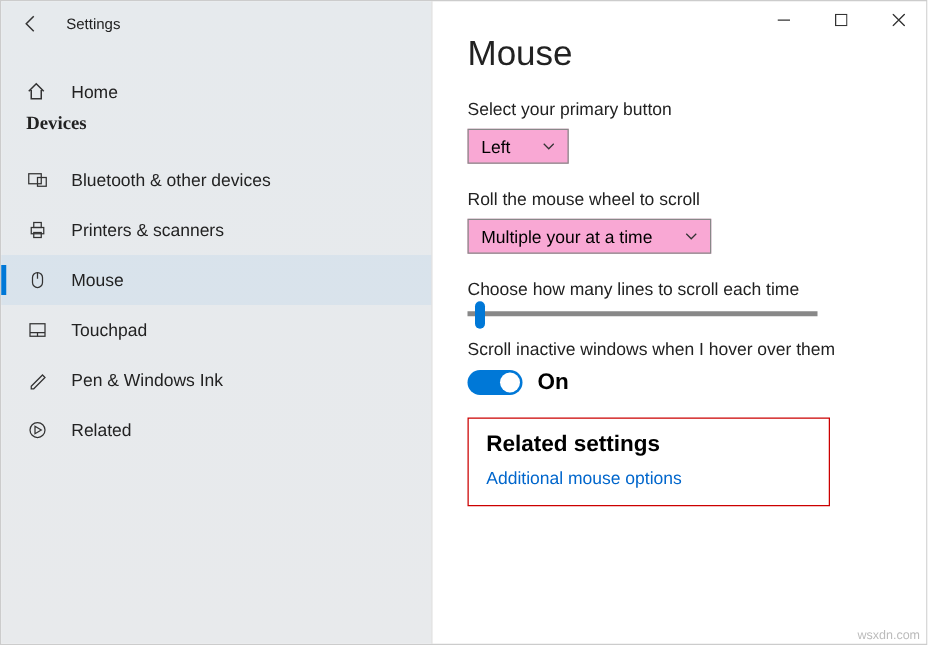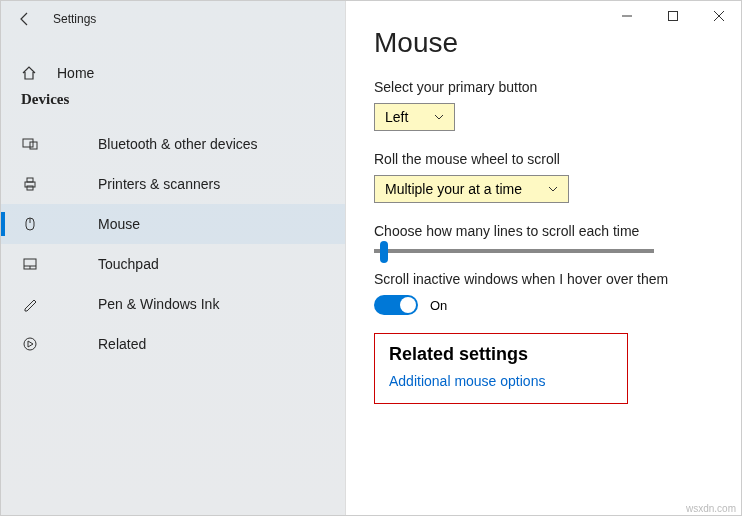--- a/index.html
+++ b/index.html
@@ -13,37 +13,37 @@
 .win-btn { width: 46px; height: 32px; display: flex; align-items: center; justify-content: center; cursor: pointer; }
 .home-row { display: flex; align-items: center; padding: 10px 20px; margin-top: 18px; cursor: pointer; }
 .home-row .icon { width: 18px; margin-right: 18px; }
 .home-row span { font-size: 14px; color: #222; }
 .search-wrap { margin: 12px 18px 18px 18px; }
 .search { width: 100%; height: 34px; border: 1px solid #888; background: transparent; padding: 0 36px 0 10px; font-size: 14px; color: #555; position: relative; }
 .search-box { position: relative; }
 .search-icon { position: absolute; right: 10px; top: 8px; color: #555; }
 .section-hdr { font-size: 15px; font-weight: 600; padding: 0 20px 16px 20px; color: #222; font-family: Liberation Serif, serif; }
 .nav { list-style: none; }
-.nav li { display: flex; align-items: center; padding: 12px 20px; font-size: 14px; color: #222; cursor: pointer; position: relative; gap: 41px; }
+.nav li { display: flex; align-items: center; padding: 12px 20px; font-size: 14px; color: #222; cursor: pointer; position: relative; }
 .nav li .icon { width: 18px; margin-right: 18px; display: flex; justify-content: center; }
 .nav li.active { background: rgba(0,120,215,0.06); }
 .nav li.active::before { content: ""; position: absolute; left: 0; top: 8px; bottom: 8px; width: 4px; background: #0078d7; }
 .content { flex: 1; padding: 26px 28px; overflow: hidden; }
 .page-title { font-size: 28px; font-weight: 400; margin-bottom: 20px; color: #222; }
 .lbl { font-size: 14px; margin-bottom: 8px; color: #222; }
-.select { border: 1px solid #888; padding: 5px 10px; font-size: 14px; display: inline-flex; align-items: center; gap: 26px; cursor: pointer; margin-bottom: 20px; background: #fef9c3; }
+.select { border: 1px solid #888; padding: 5px 10px; font-size: 14px; display: inline-flex; align-items: center; gap: 26px; cursor: pointer; margin-bottom: 20px; background: #f9a8d4; }
 .chev { width: 10px; height: 10px; }
 .slider-wrap { margin-bottom: 18px; }
 .slider { width: 280px; height: 4px; background: #888; position: relative; margin-top: 10px; }
 .slider .thumb { position: absolute; left: 6px; top: -8px; width: 8px; height: 22px; background: #0078d7; border-radius: 4px; cursor: pointer; }
 .toggle-row { display: flex; align-items: center; gap: 12px; margin-top: 6px; margin-bottom: 18px; }
 .toggle { width: 44px; height: 20px; background: #0078d7; border-radius: 10px; position: relative; cursor: pointer; }
 .toggle .knob { position: absolute; right: 2px; top: 2px; width: 16px; height: 16px; background: #fff; border-radius: 50%; }
-.toggle-label { font-size: 13px; }
-.related-box { border: 1px solid #c00; padding: 10px 14px 14px 14px; width: 254px; }
+.toggle-label { font-size: 18px; font-weight: bold; }
+.related-box { border: 1px solid #c00; padding: 10px 14px 14px 14px; width: 290px; }
 .related-hdr { font-size: 18px; font-weight: 600; margin-bottom: 8px; }
 .link { color: #0066cc; font-size: 14px; cursor: pointer; }
 .watermark { position: absolute; right: 6px; bottom: 2px; font-size: 10px; color: #bbb; }
 svg { display: block; }
 </style>
 </head>
 <body>
 
 <div class="window">
   <div class="sidebar">

